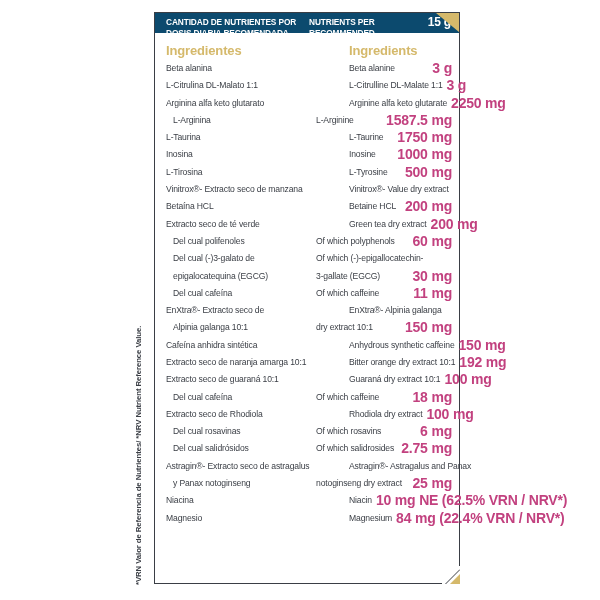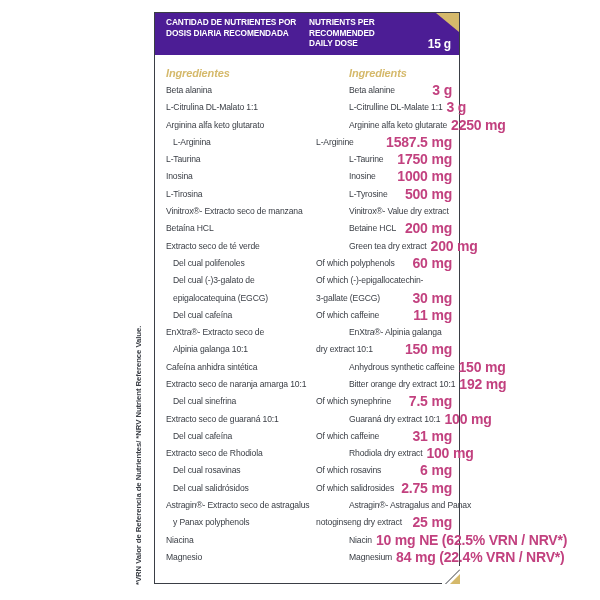--- a/index.html
+++ b/index.html
@@ -7,21 +7,21 @@
               font-family:"Liberation Sans", sans-serif; }
   .canvas { position:relative; width:600px; height:600px; background:#fff; }
 
   .label-box {
     position:absolute; left:154px; top:12px; width:306px; height:572px;
     border:1px solid #3a3e45; background:#fff;
   }
 
   
   .hdr {
-    position:relative; width:100%; height:42px; background:#4c1d95; color:#fff;
+    position:relative; width:100%; height:20px; background:#0c4a6e; color:#fff;
   }
   .hdr .title {
     position:absolute; top:4px; font-size:8.3px; font-weight:bold;
     line-height:10.5px; letter-spacing:-0.1px; text-transform:uppercase;
   }
   .hdr .t-es { left:11px; width:142px; }
   .hdr .t-en { left:154px; width:120px; }
   .hdr .dose {
     position:absolute; right:8px; bottom:4px; font-size:12px; font-weight:bold;
     letter-spacing:-0.2px;
@@ -35,21 +35,21 @@
     padding-left:11px; padding-right:7px;
   }
   .cell { white-space:nowrap; font-size:8.6px; letter-spacing:-0.15px; color:#3a3e45; }
   .cell.es { width:143px; flex:0 0 143px; }
   .cell.en { flex:1 1 auto;padding-left:40px; }
   .cell.val {
     flex:0 0 auto; margin-left:4px; font-size:14px; font-weight:bold;
     color:#c2417f; letter-spacing:-0.2px; text-align:right;
   }
   .cell.ind { padding-left:7px; }
-  .colhead .cell { color:#d5b96b; font-weight:bold; font-size:11px;font-style:italic; }
+  .colhead .cell { color:#d5b96b; font-weight:bold; font-size:13px; }
 
   
   .cut-corner { position:absolute; right:-1px; bottom:-1px; display:block; }
 
   
   .footnote {
     position:absolute; left:134px; top:585px;
     transform:rotate(-90deg); transform-origin:0 0;
     font-size:7.8px; letter-spacing:-0.1px; color:#3a3e45; white-space:nowrap;
     font-weight:bold;
@@ -168,33 +168,28 @@
             <span class="cell es">Cafeína anhidra sintética</span>
             <span class="cell en">Anhydrous synthetic caffeine</span>
             <span class="cell val">150 mg</span>
           </div>
           <div class="row">
             <span class="cell es">Extracto seco de naranja amarga 10:1</span>
             <span class="cell en">Bitter orange dry extract 10:1</span>
             <span class="cell val">192 mg</span>
           </div>
           <div class="row">
-            <span class="cell es ind">Del cual sinefrina</span>
-            <span class="cell en ind">Of which synephrine</span>
-            <span class="cell val">7.5 mg</span>
-          </div>
-          <div class="row">
             <span class="cell es">Extracto seco de guaraná 10:1</span>
             <span class="cell en">Guaraná dry extract 10:1</span>
             <span class="cell val">100 mg</span>
           </div>
           <div class="row">
             <span class="cell es ind">Del cual cafeína</span>
             <span class="cell en ind">Of which caffeine</span>
-            <span class="cell val">31 mg</span>
+            <span class="cell val">18 mg</span>
           </div>
           <div class="row">
             <span class="cell es">Extracto seco de Rhodiola</span>
             <span class="cell en">Rhodiola dry extract</span>
             <span class="cell val">100 mg</span>
           </div>
           <div class="row">
             <span class="cell es ind">Del cual rosavinas</span>
             <span class="cell en ind">Of which rosavins</span>
             <span class="cell val">6 mg</span>
@@ -203,21 +198,21 @@
             <span class="cell es ind">Del cual salidrósidos</span>
             <span class="cell en ind">Of which salidrosides</span>
             <span class="cell val">2.75 mg</span>
           </div>
           <div class="row">
             <span class="cell es">Astragin®- Extracto seco de astragalus</span>
             <span class="cell en">Astragin®- Astragalus and Panax</span>
             <span class="cell val"></span>
           </div>
           <div class="row">
-            <span class="cell es ind">y Panax polyphenols</span>
+            <span class="cell es ind">y Panax notoginseng</span>
             <span class="cell en ind">notoginseng dry extract</span>
             <span class="cell val">25 mg</span>
           </div>
           <div class="row">
             <span class="cell es">Niacina</span>
             <span class="cell en">Niacin</span>
             <span class="cell val">10 mg NE (62.5% VRN / NRV*)</span>
           </div>
           <div class="row">
             <span class="cell es">Magnesio</span>

